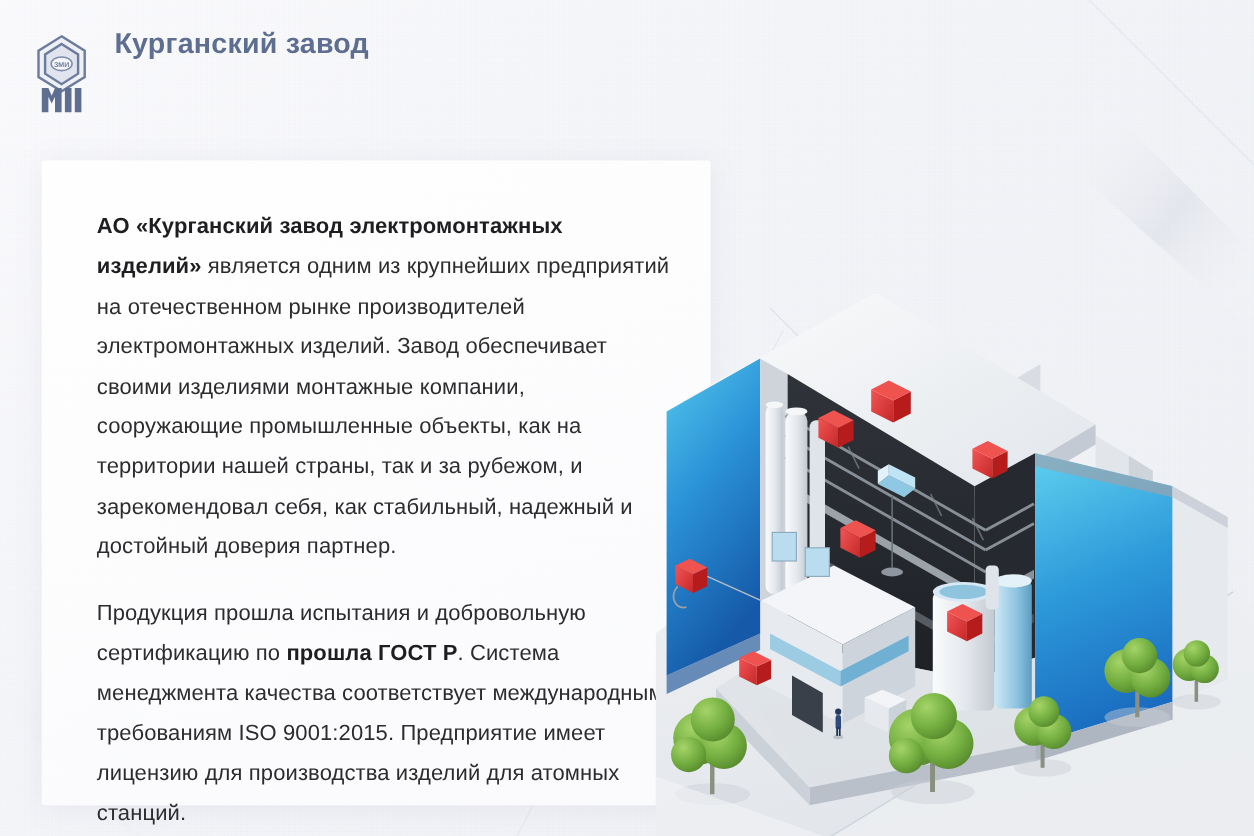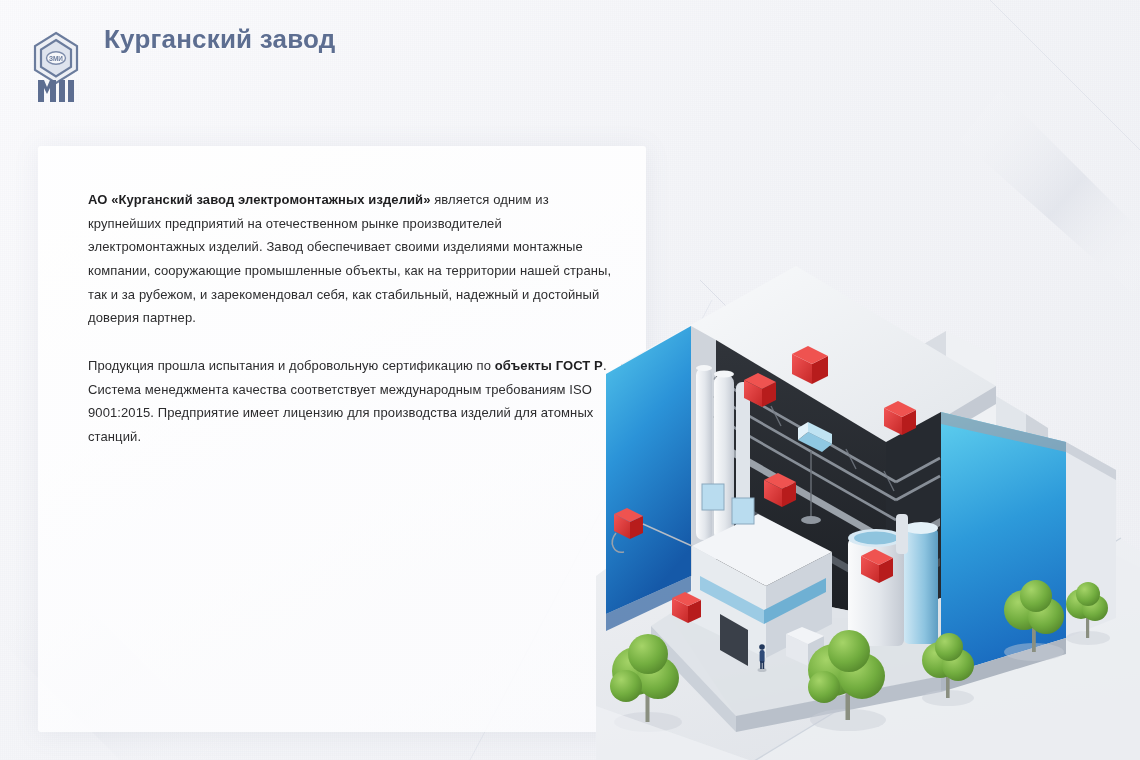--- a/index.html
+++ b/index.html
@@ -36,21 +36,21 @@
 
   
   .card{
     position:absolute;left:38px;top:146px;width:608px;height:586px;
     background:linear-gradient(160deg,rgba(255,255,255,.93),rgba(252,252,254,.86));
     border-radius:3px;
     box-shadow:0 2px 26px rgba(120,130,160,.10);
   }
   .card-inner{position:absolute;left:50px;top:42px;right:34px;}
   .para{
-    font-size:13px;line-height:1.82;color:#2c2c2e;
+    font-size:20px;line-height:1.82;color:#2c2c2e;
     margin:0 0 24px 0;letter-spacing:.1px;
   }
   .para:last-child{margin-bottom:0;}
   .para b{font-weight:700;color:#1e1e20;}
   .p2{margin-bottom:28px;}
   .p3{margin-bottom:28px;}
 
   
   .illu{position:absolute;left:596px;top:246px;width:560px;height:520px;}
   svg.scene{display:block;width:100%;height:100%;}
@@ -105,21 +105,21 @@
     </div>
 
     <div class="title">
       <span class="l1">Курганский завод</span>
     </div>
   </div>
 
   <div class="card">
     <div class="card-inner">
       <p class="para p1"><b>АО «Курганский завод электромонтажных изделий» </b><span>является одним из крупнейших предприятий на отечественном рынке производителей электромонтажных изделий. Завод обеспечивает своими изделиями монтажные компании, сооружающие промышленные объекты, как на территории нашей страны, так и за рубежом, и зарекомендовал себя, как стабильный, надежный и достойный доверия партнер.</span></p>
-      <p class="para p3"><span>Продукция прошла испытания и добровольную сертификацию по </span><b>объекты ГОСТ Р</b><span>. Система менеджмента качества соответствует международным требованиям ISO 9001:2015. Предприятие имеет лицензию для производства изделий для атомных станций.</span></p>
+      <p class="para p3"><span>Продукция прошла испытания и добровольную сертификацию по </span><b>прошла ГОСТ Р</b><span>. Система менеджмента качества соответствует международным требованиям ISO 9001:2015. Предприятие имеет лицензию для производства изделий для атомных станций.</span></p>
     </div>
   </div>
 
   <div class="illu">
     <svg class="scene" viewBox="0 0 560 520">
       <defs>
         <linearGradient id="blueWall" x1="0" y1="0" x2="0.35" y2="1">
           <stop offset="0%" stop-color="#56c8ec"></stop>
           <stop offset="45%" stop-color="#2b93d8"></stop>
           <stop offset="100%" stop-color="#1559a8"></stop>

